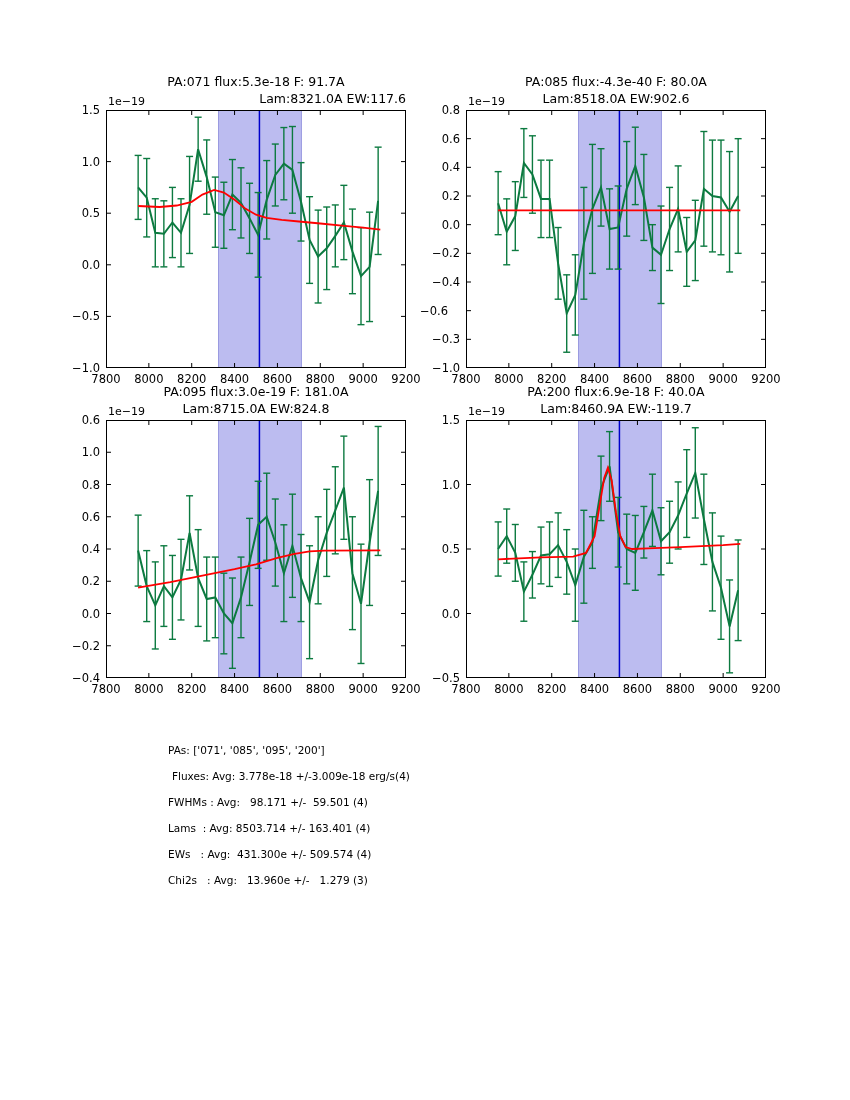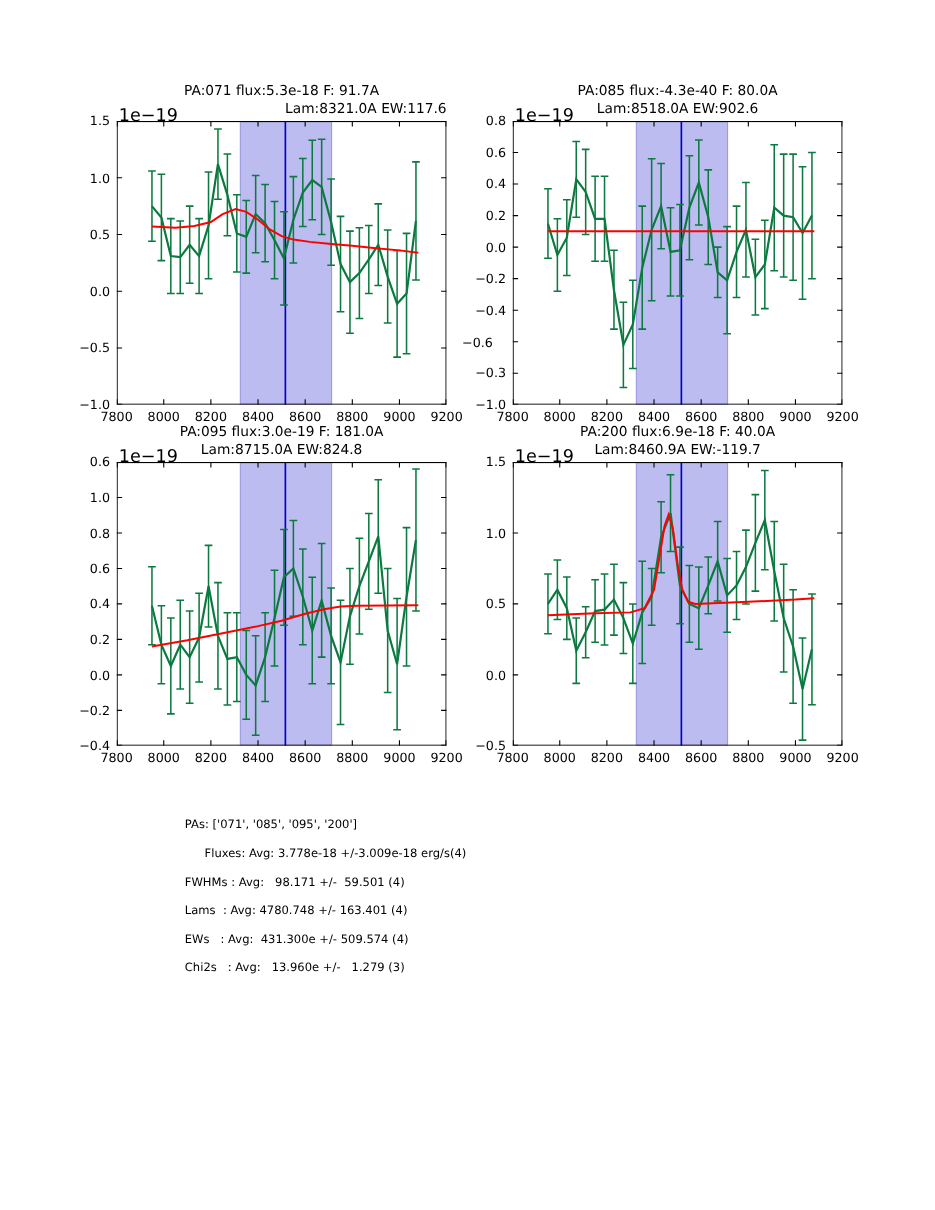--- a/index.html
+++ b/index.html
@@ -1,19 +1,19 @@
 <!DOCTYPE html>
 <html><head>
 <meta charset="utf-8">
 <style>
   html,body{margin:0;padding:0;background:#ffffff;}
   #page{position:relative;width:850px;height:1100px;background:#ffffff;overflow:hidden;
         font-family:"DejaVu Sans","Liberation Sans",sans-serif;color:#000;}
   .title{position:absolute;text-align:center;font-size:12.5px;line-height:15px;color:#000;white-space:nowrap;}
-  .offset{position:absolute;font-size:16px;color:#000;}
+  .offset{position:absolute;font-size:11px;color:#000;}
   .ylab{position:absolute;width:52px;text-align:right;font-size:11.5px;line-height:14px;color:#000;}
   .xlab{position:absolute;width:60px;text-align:center;font-size:11.5px;line-height:14px;color:#000;}
   .tline{position:absolute;font-size:10.5px;line-height:13px;white-space:pre;color:#000;}
   svg{position:absolute;}
 </style>
 </head>
 <body>
 
 <div id="page">
   <div id="charts">
@@ -611,19 +611,19 @@
             <line x1="0" x2="5" y1="64.5" y2="64.5"></line>
             <line x1="300" x2="295" y1="64.5" y2="64.5"></line>
             <line x1="0" x2="5" y1="0.5" y2="0.5"></line>
             <line x1="300" x2="295" y1="0.5" y2="0.5"></line>
           </g>
         </svg>
       </div>
     </div>
   <div>
     <div class="tline" style="left:168px;top:744px">PAs: ['071', '085', '095', '200']</div>
-    <div class="tline" style="left:186px;top:770px">Fluxes: Avg: 3.778e-18 +/-3.009e-18 erg/s(4)</div>
+    <div class="tline" style="left:172px;top:770px">Fluxes: Avg: 3.778e-18 +/-3.009e-18 erg/s(4)</div>
     <div class="tline" style="left:168px;top:796px">FWHMs : Avg:   98.171 +/-  59.501 (4)</div>
-    <div class="tline" style="left:168px;top:822px">Lams  : Avg: 4780.748 +/- 163.401 (4)</div>
+    <div class="tline" style="left:168px;top:822px">Lams  : Avg: 8503.714 +/- 163.401 (4)</div>
     <div class="tline" style="left:168px;top:848px">EWs   : Avg:  431.300e +/- 509.574 (4)</div>
     <div class="tline" style="left:168px;top:874px">Chi2s   : Avg:   13.960e +/-   1.279 (3)</div>
   </div>
 </div>
 
 </body></html>

